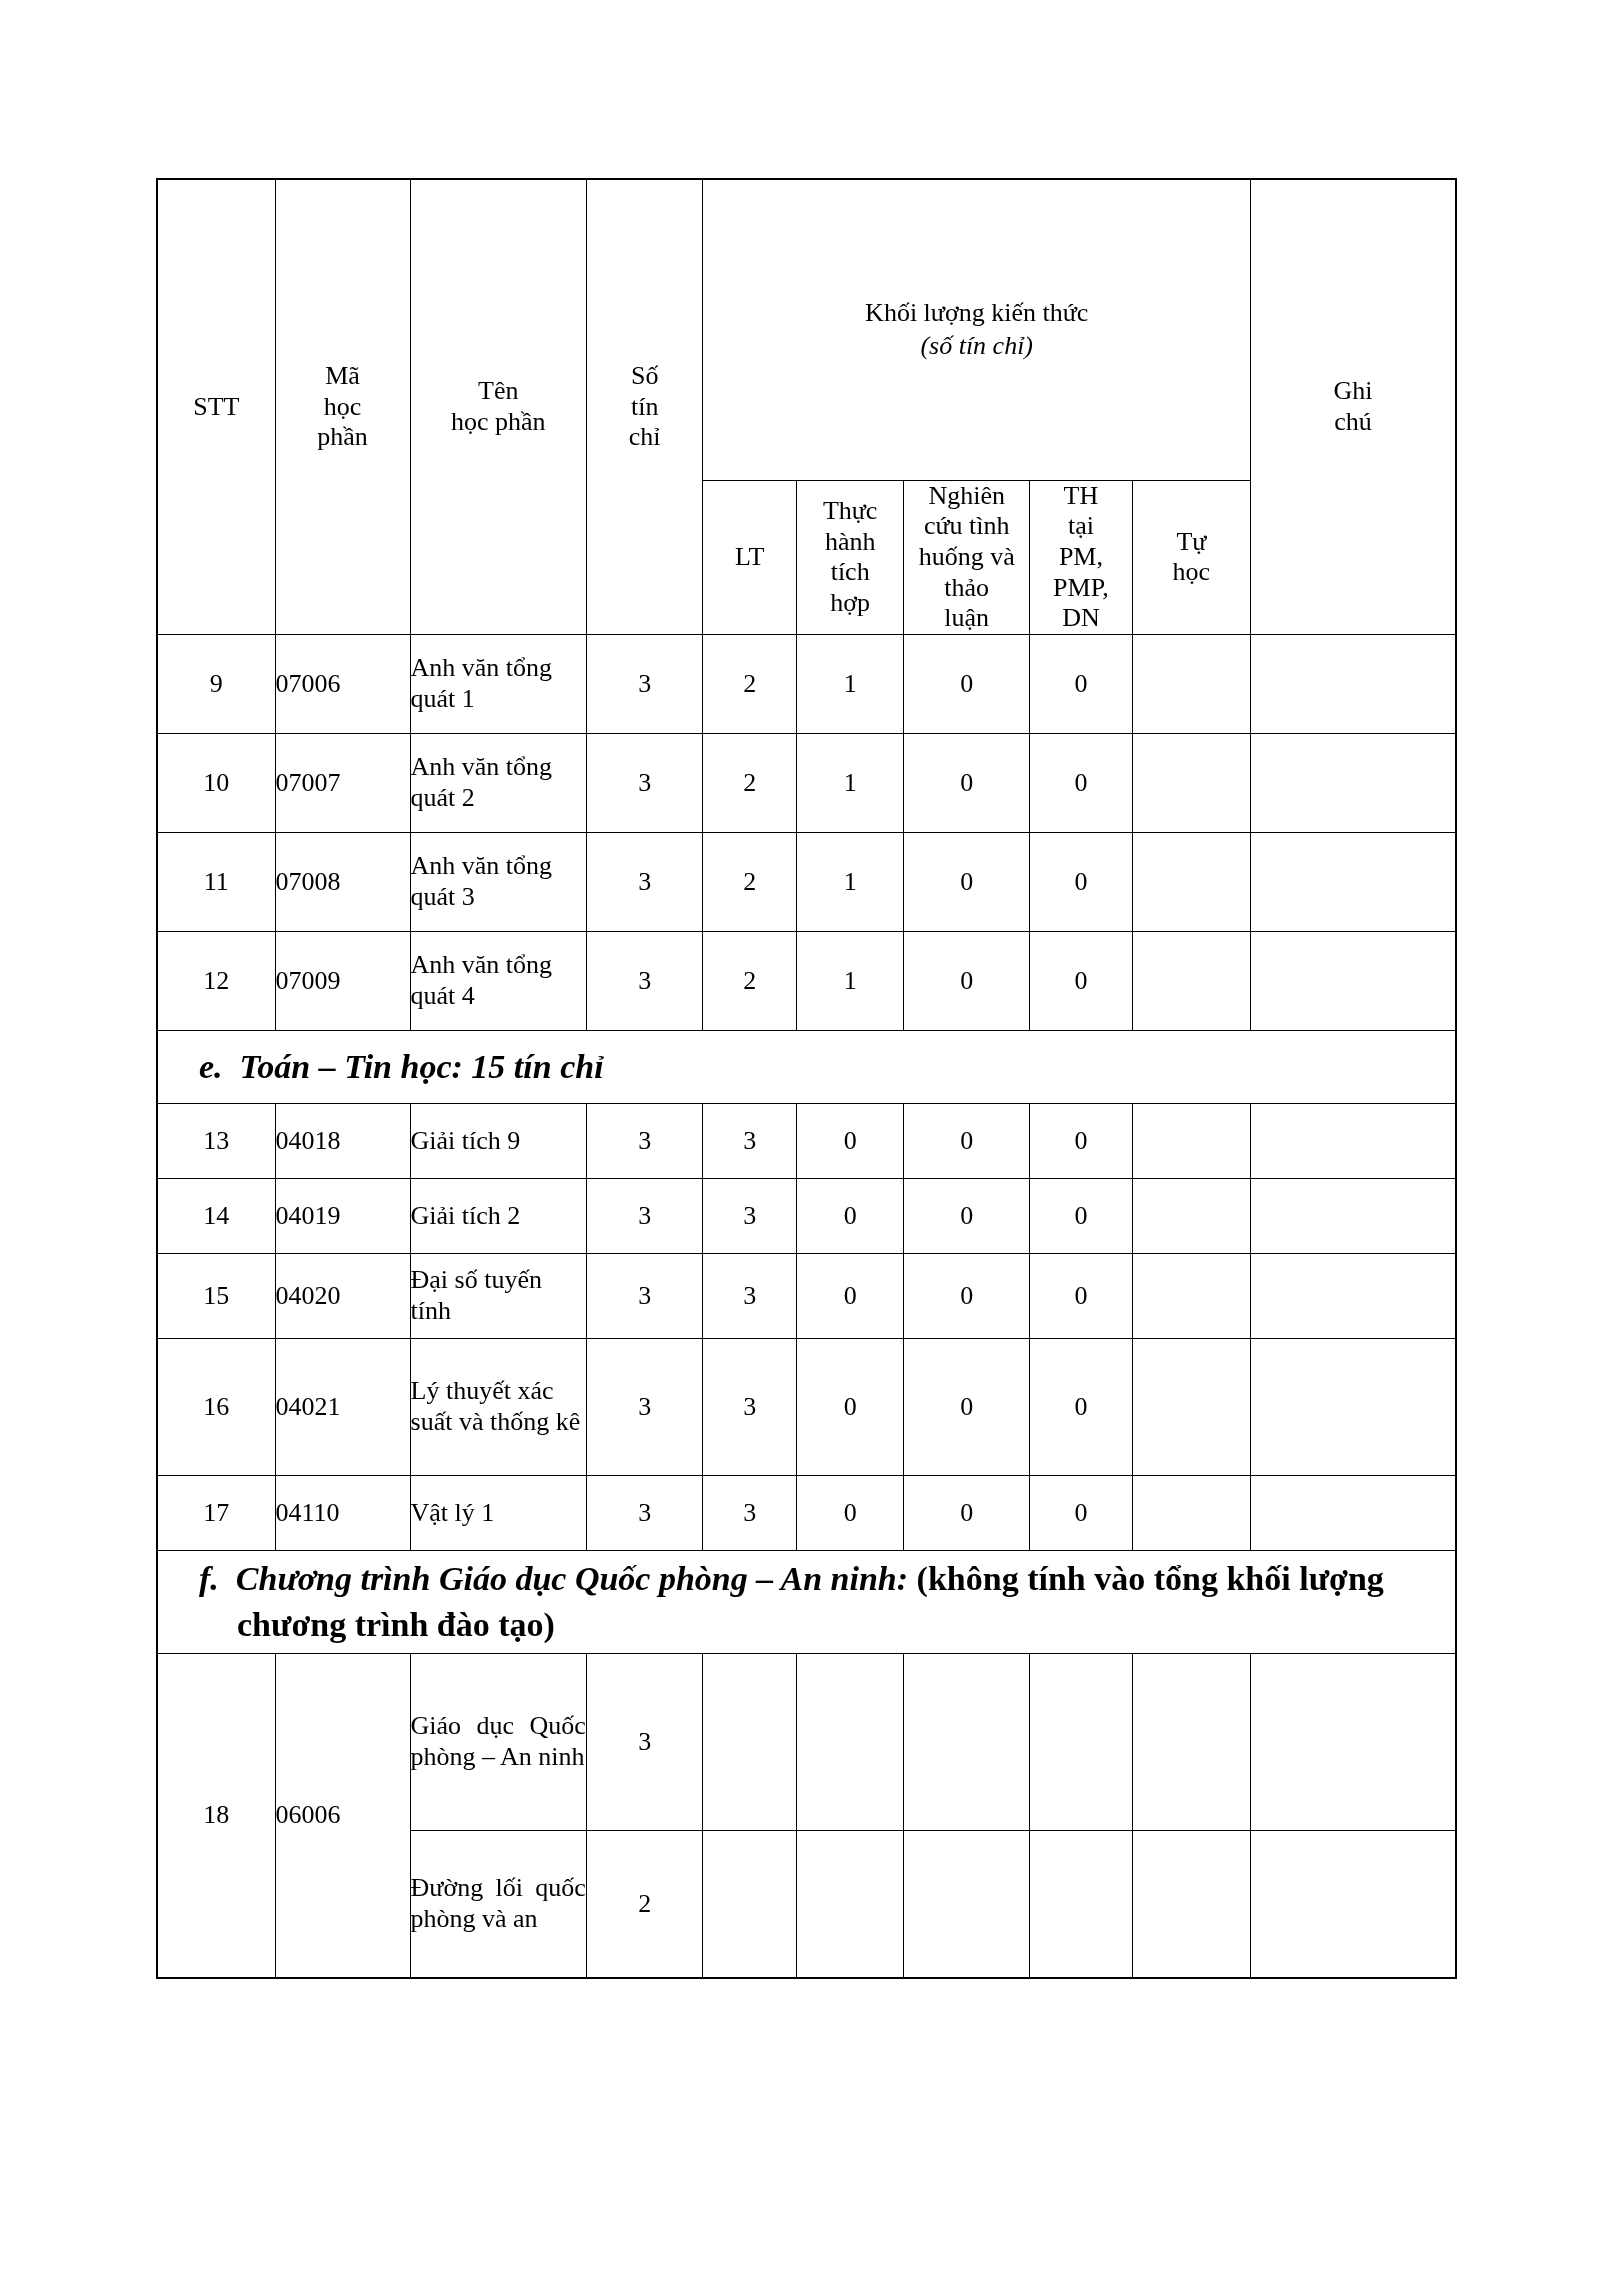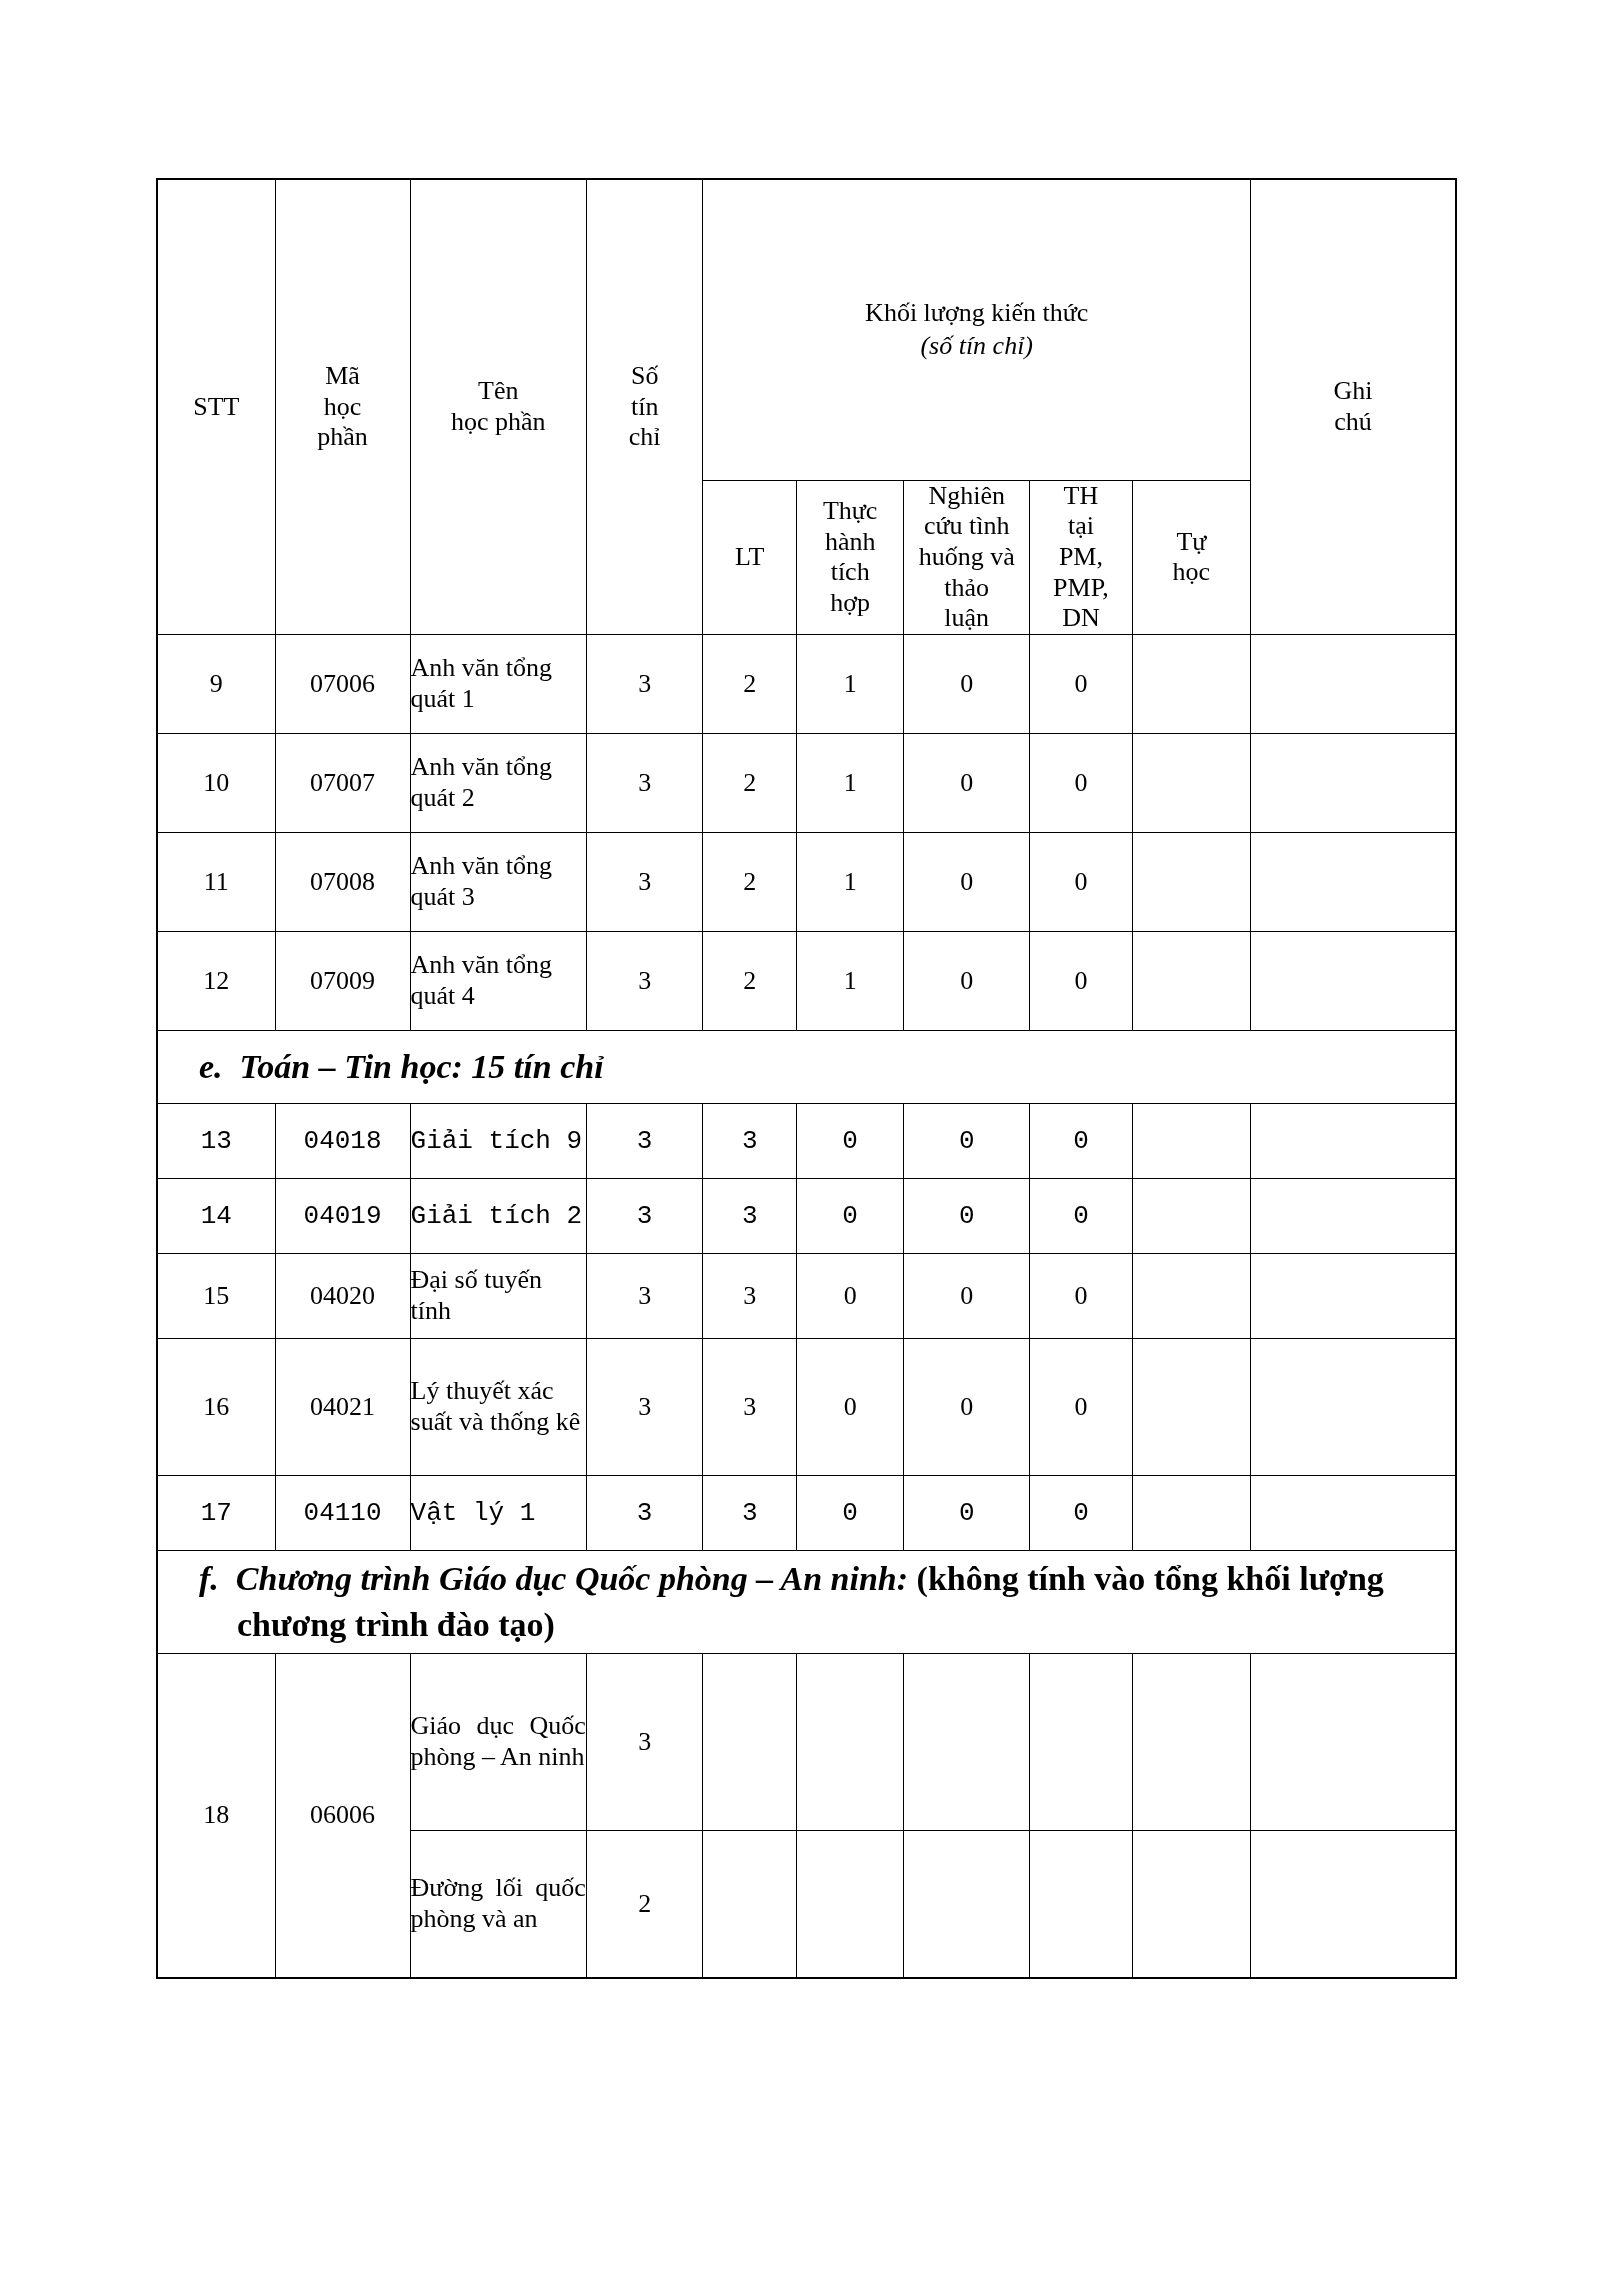--- a/index.html
+++ b/index.html
@@ -76,21 +76,21 @@
   }
   .hdr-group .group-sub {
     font-weight: normal;
     font-style: italic;
     display: block;
     margin-top: 3px;
   }
 
   
   .c-num     { text-align: center; }
-  .c-code    { text-align: center; }
+  .c-code    { }
   .c-name    { text-align: left; padding: 3.9px 5.2px; }
   .c-name-j  { text-align: justify; text-align-last: left; padding: 3.9px 5.2px; margin-top: 40px; }
   .c-val     { text-align: center; }
 
   
   .section-row td {
     padding: 9.2px 6.5px 10.5px 6.5px;
     text-align: left;
   }
   .section-row .sec-inner {
@@ -108,21 +108,21 @@
     font-style: italic;
   }
   .sec-plain {
     font-weight: bold;
     font-style: normal;
   }
 
   
   tr.r-head   { height: 301px; }
   tr.r-tall   { height: 99px; }
-  tr.r-short  { height: 75px; font-family: Liberation Mono, monospace; }
+  tr.r-short  { height: 75px; }
   tr.r-mid    { height: 85px; }
   tr.r-xl     { height: 137px; }
   tr.r-sec    { height: 73px; }
   tr.r-sec2   { height: 103px; }
   tr.r-gdqp1  { height: 177px; }
   tr.r-gdqp2  { height: 148px; }
 </style>
 </head>
 <body>
 

